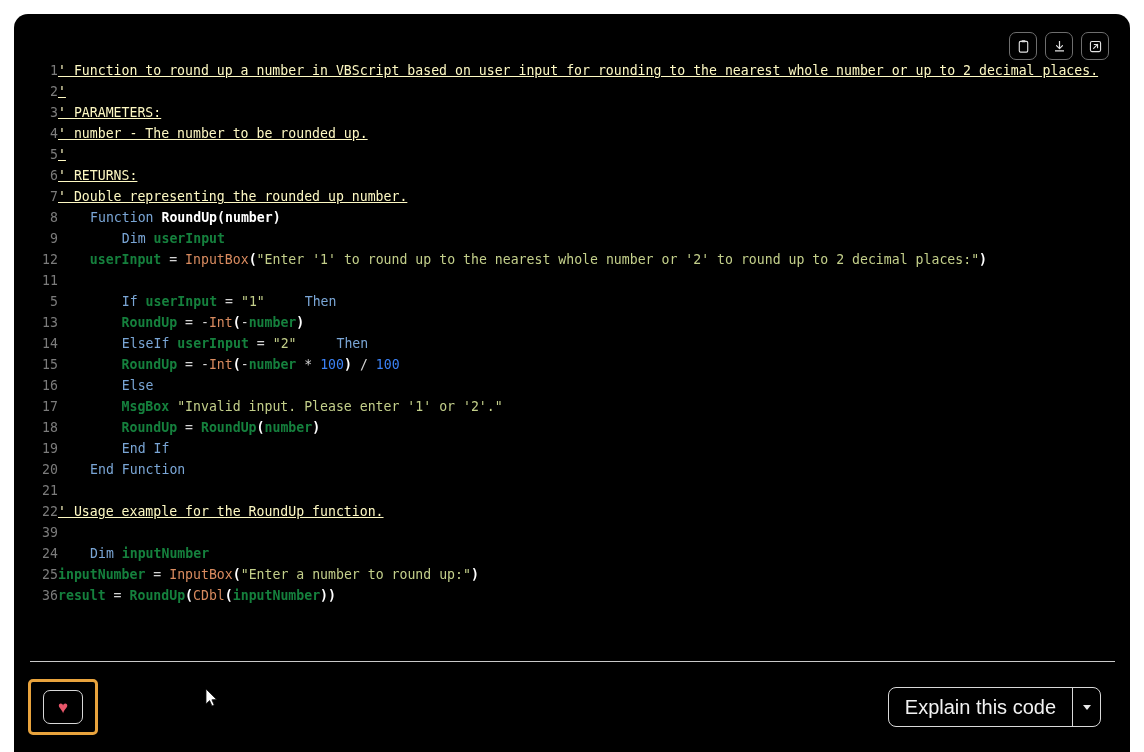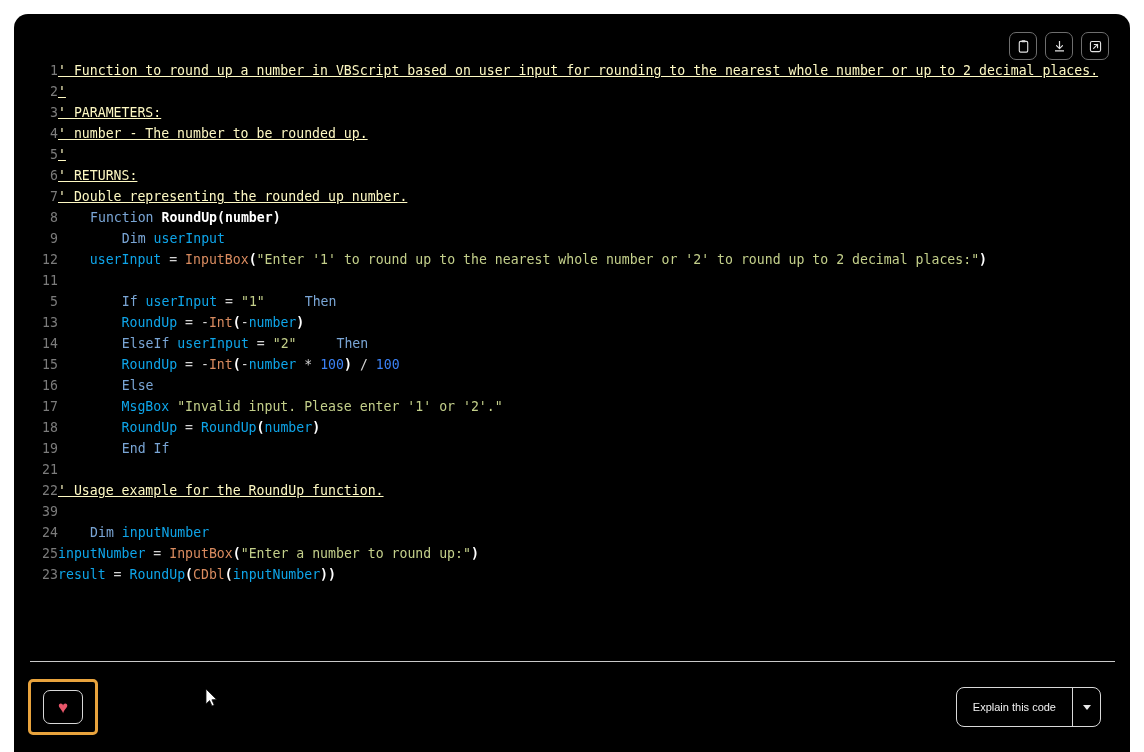--- a/index.html
+++ b/index.html
@@ -60,21 +60,21 @@
     padding-right: 13px;
     color: #7c7c7c;
     user-select: none;
   }
   td.src { color: #d4d4d4; padding-right: 20px; }
 
   
   .c-com { color: #fef9c3; text-decoration: underline; }        
   .c-kw  { color: #7aa6d6; margin-left: 32px; }        
   .c-fn  { color: #ffffff; font-weight: bold; }   
-  .c-id  { color: #0ea5e9; font-weight: normal; }
+  .c-id  { color: #15803d; font-weight: bold; }
   .c-str { color: #c3cf8a; }        
   .c-num { color: #3b82f6; }        
   .c-bi  { color: #d98b5f; }        
   .c-op  { color: #d4d4d4; }
   .c-pl  { color: #d4d4d4; }
 
   
   .divider {
     position: absolute;
     left: 16px; top: 647px;
@@ -114,21 +114,21 @@
     border-radius: 8px;
     height: 40px;
     overflow: hidden;
     background: transparent;
     margin-right: 15px;
   }
   .explain-btn {
     display: flex; align-items: center;
     padding: 0 16px;
     color: #f2f2f2;
-    font-size: 11px;
+    font-size: 20px;
     background: transparent;
     border: none;
     cursor: pointer;
     font-family: "Liberation Sans", sans-serif;
     white-space: nowrap;
   }
   .explain-caret {
     width: 28px;
     display: flex; align-items: center; justify-content: center;
     border-left: 1px solid #d9d9d9;
@@ -251,41 +251,45 @@
             </tr>
             <tr>
               <td class="ln">18</td>
               <td class="src"><span class="c-pl">        </span><span class="c-id">RoundUp</span><span class="c-pl"> </span><span class="c-op">=</span><span class="c-pl"> </span><span class="c-id">RoundUp</span><span class="c-fn">(</span><span class="c-id">number</span><span class="c-fn">)</span></td>
             </tr>
             <tr>
               <td class="ln">19</td>
               <td class="src"><span class="c-pl">    </span><span class="c-kw">End If</span></td>
             </tr>
             <tr>
+              <td class="ln">20</td>
+              <td class="src"><span class="c-kw">End Function</span></td>
+            </tr>
+            <tr>
               <td class="ln">21</td>
               <td class="src"><span class="c-pl"></span></td>
             </tr>
             <tr>
               <td class="ln">22</td>
               <td class="src"><span class="c-com">' Usage example for the RoundUp function.</span></td>
             </tr>
             <tr>
               <td class="ln">39</td>
               <td class="src"><span class="c-pl"></span></td>
             </tr>
             <tr>
               <td class="ln">24</td>
               <td class="src"><span class="c-kw">Dim</span><span class="c-pl"> </span><span class="c-id">inputNumber</span></td>
             </tr>
             <tr>
               <td class="ln">25</td>
               <td class="src"><span class="c-id">inputNumber</span><span class="c-pl"> </span><span class="c-op">=</span><span class="c-pl"> </span><span class="c-bi">InputBox</span><span class="c-fn">(</span><span class="c-str">"Enter a number to round up:"</span><span class="c-fn">)</span></td>
             </tr>
             <tr>
-              <td class="ln">23</td>
+              <td class="ln">36</td>
               <td class="src"><span class="c-id">result</span><span class="c-pl"> </span><span class="c-op">=</span><span class="c-pl"> </span><span class="c-id">RoundUp</span><span class="c-fn">(</span><span class="c-bi">CDbl</span><span class="c-fn">(</span><span class="c-id">inputNumber</span><span class="c-fn">))</span></td>
             </tr>
           </tbody>
       </table>
     </div>
 
     <div class="divider"></div>
 
     <div class="bottom-bar">
       <div class="fav-wrap">

